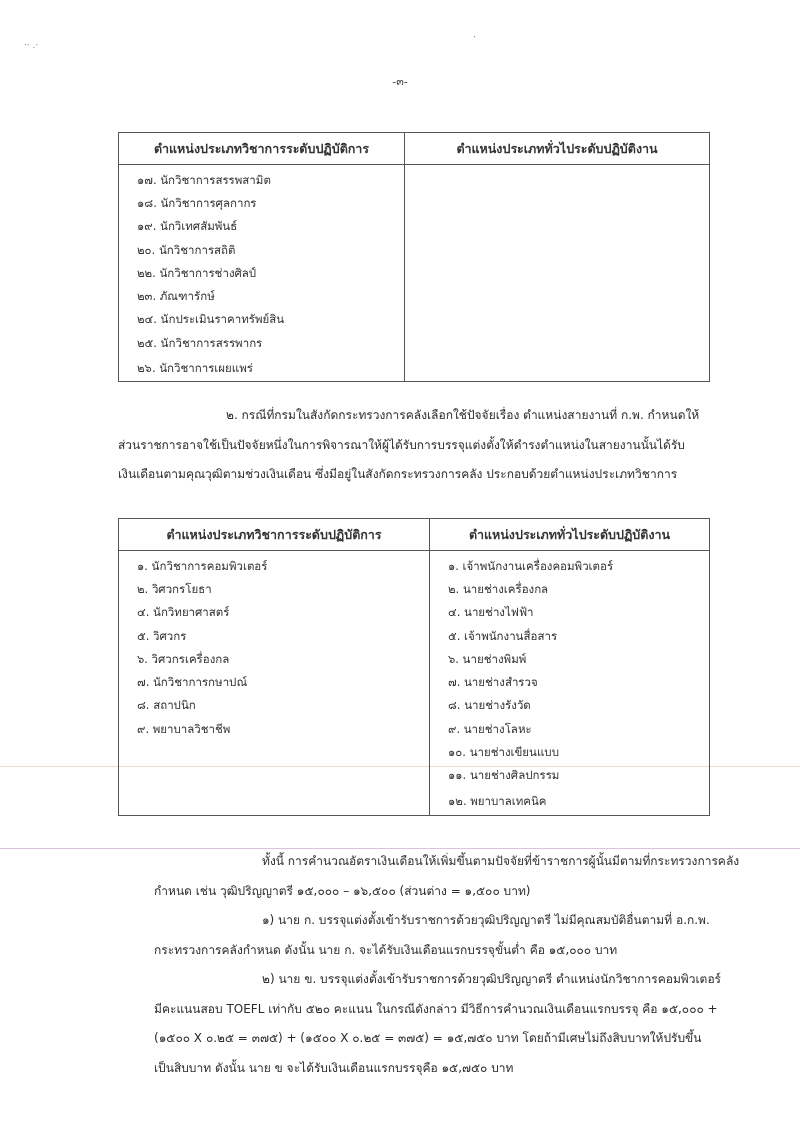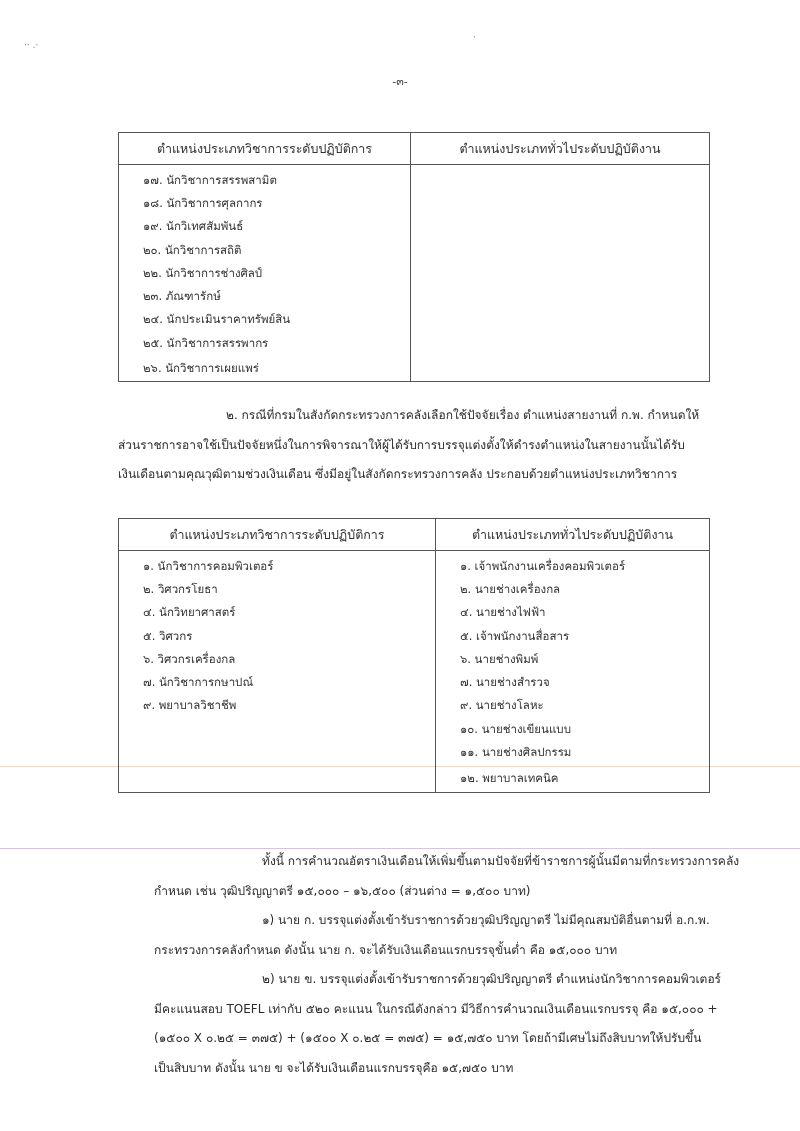--- a/index.html
+++ b/index.html
@@ -10,26 +10,26 @@
   .scan-dots { position: absolute; font-size: 9px; color: #888; }
   .page-num {
     position: absolute; left: 0; width: 800px; top: 72px;
     text-align: center; font-size: 11px; color: #444;
   }
   table.pos {
     position: absolute; border-collapse: collapse;
     font-size: 11.5px; color: #333;
   }
   table.pos th {
-    font-weight: normal; font-size: 12.5px; text-align: center;
+    font-weight: bold; font-size: 12.5px; text-align: center;
     border: 1px solid #555; height: 31px; padding: 0;
   }
   table.pos td {
     border-left: 1px solid #555; border-right: 1px solid #555;
-    padding: 0 0 0 24px; height: 23.3px; vertical-align: middle;
+    padding: 0 0 0 18px; height: 23.3px; vertical-align: middle;
     white-space: nowrap;
   }
   table.pos tr:last-child td { border-bottom: 1px solid #555; }
   table.pos tbody tr:first-child td { padding-top: 3px; }
   #table1 { left: 118px; top: 132px; width: 592px; }
   #table1 th.c1, #table1 td.c1 { width: 267px; }
   #table2 { left: 118px; top: 518px; width: 592px; }
   #table2 th.c1, #table2 td.c1 { width: 292px; }
   .para {
     position: absolute; left: 118px; width: 598px;
@@ -129,20 +129,24 @@
       </tr>
     <tr>
         <td class="c1">๖. วิศวกรเครื่องกล</td>
         <td>๖. นายช่างพิมพ์</td>
       </tr>
     <tr>
         <td class="c1">๗. นักวิชาการกษาปณ์</td>
         <td>๗. นายช่างสำรวจ</td>
       </tr>
     <tr>
+        <td class="c1">๘. สถาปนิก</td>
+        <td>๘. นายช่างรังวัด</td>
+      </tr>
+    <tr>
         <td class="c1">๙. พยาบาลวิชาชีพ</td>
         <td>๙. นายช่างโลหะ</td>
       </tr>
     <tr>
         <td class="c1"></td>
         <td>๑๐. นายช่างเขียนแบบ</td>
       </tr>
     <tr>
         <td class="c1"></td>
         <td>๑๑. นายช่างศิลปกรรม</td>

